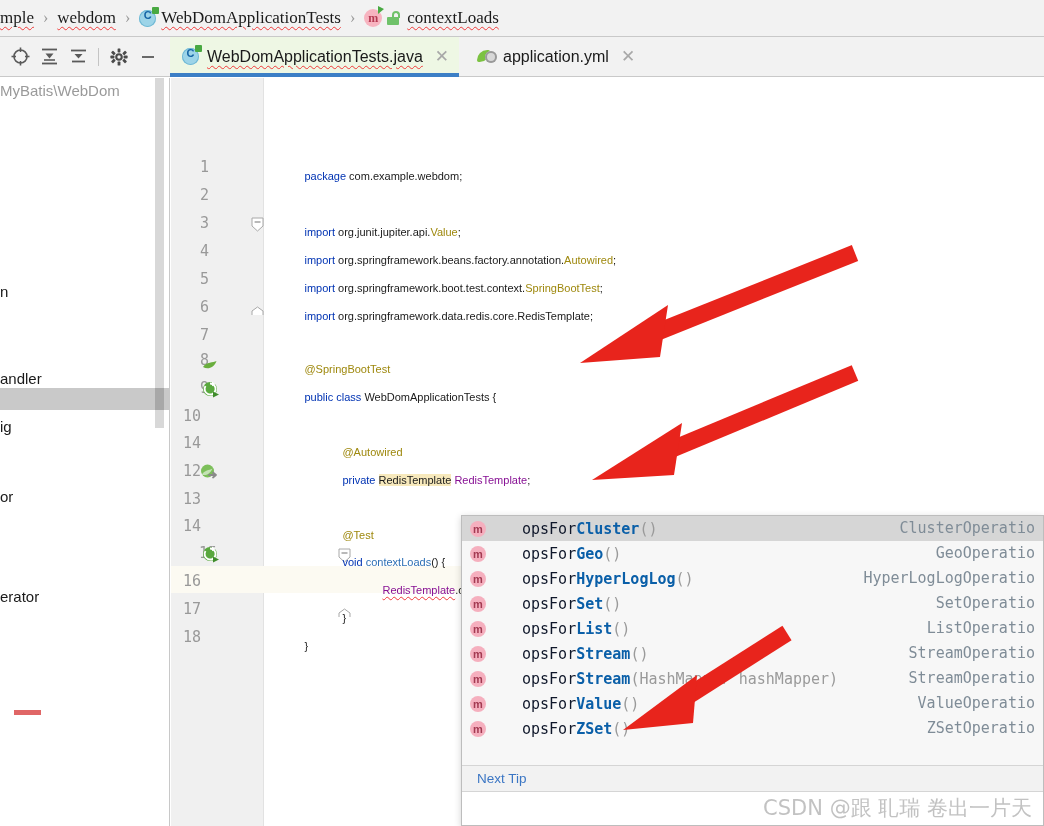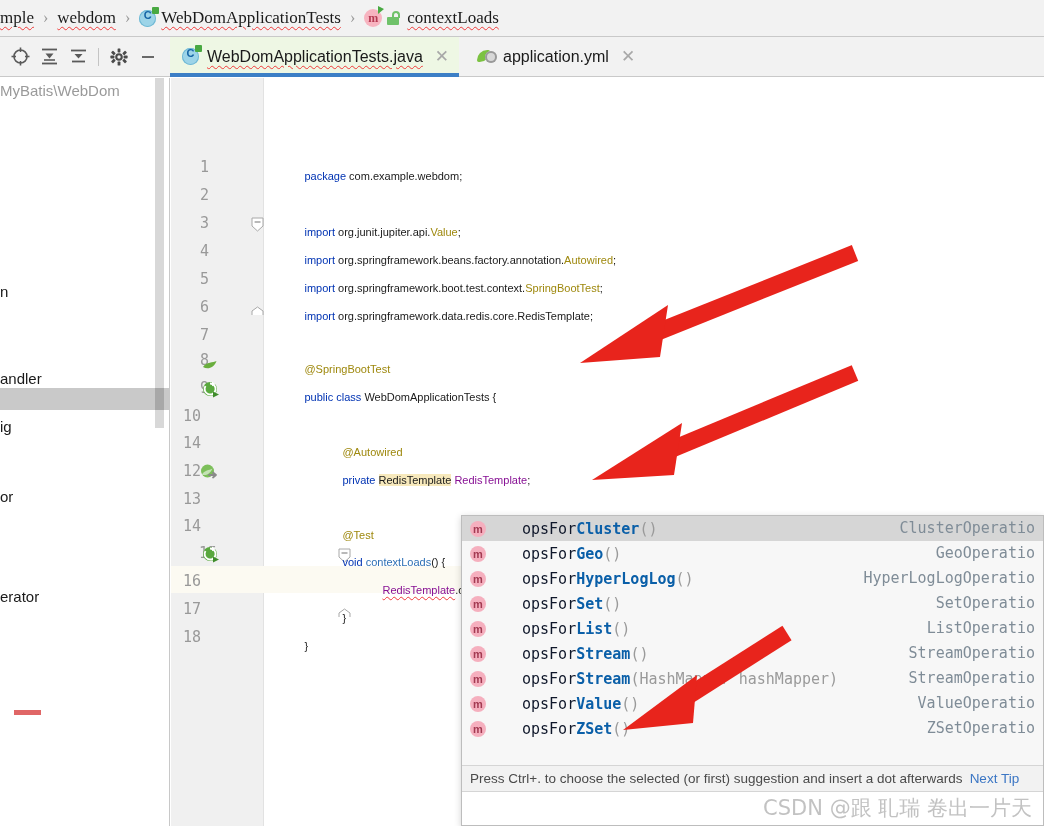--- a/index.html
+++ b/index.html
@@ -460,21 +460,20 @@
       <span class="pop-name"><span class="pre">opsFor</span><span>Value</span><span class="pop-args">()</span></span>
       <span class="pop-type">ValueOperatio</span>
     </div>
     <div class="pop-row">
       <span class="pm-icon"></span>
       <span class="pop-name"><span class="pre">opsFor</span><span>ZSet</span><span class="pop-args">()</span></span>
       <span class="pop-type">ZSetOperatio</span>
     </div>
 
     <div class="pop-hint">
-      <span>Press Ctrl+. to choose the selected (or first) suggestion and insert a dot afterwards</span>
       <a href="#">Next Tip</a>
     </div>
     <div class="pop-foot"></div>
   </div>
 
   <svg class="arrow-svg" style="left:560px; top:245px;" width="300" height="140" viewBox="0 0 300 140">
     <path d="M295 8 L95 88" stroke="#e8241c" stroke-width="17" stroke-linecap="butt"></path>
     <polygon points="20,118 108,60 100,112" fill="#e8241c"></polygon>
   </svg>
 

